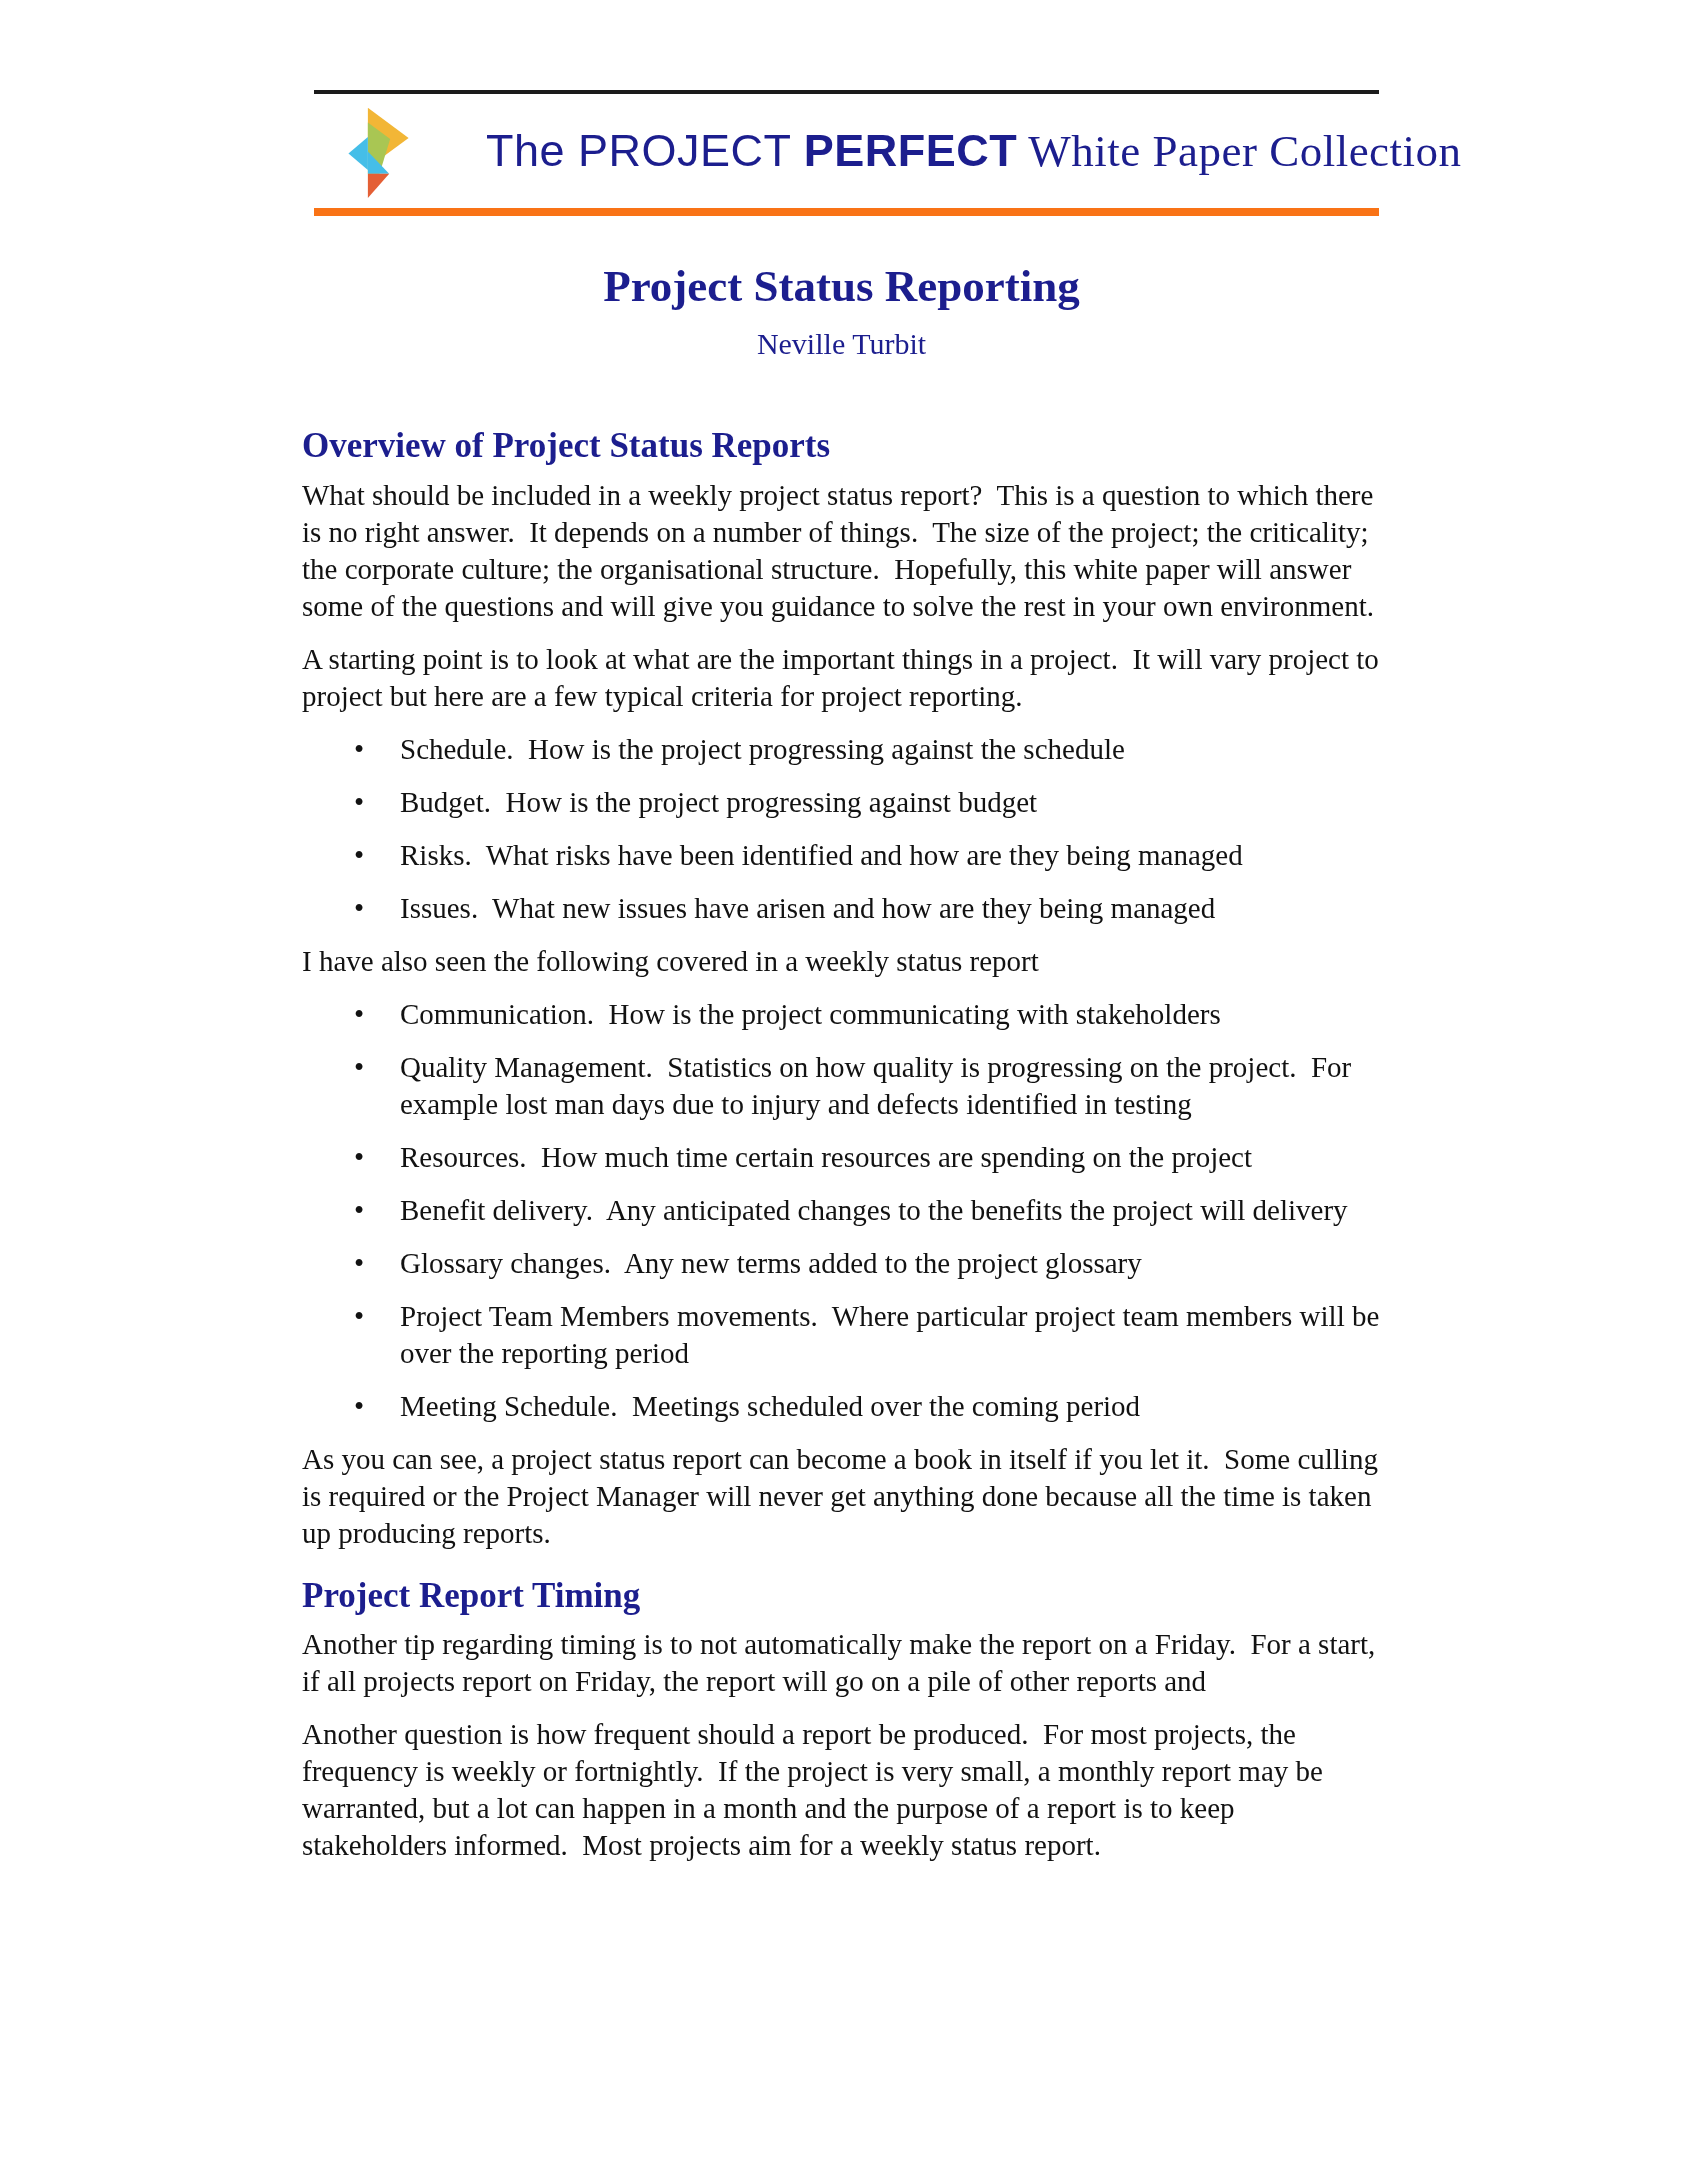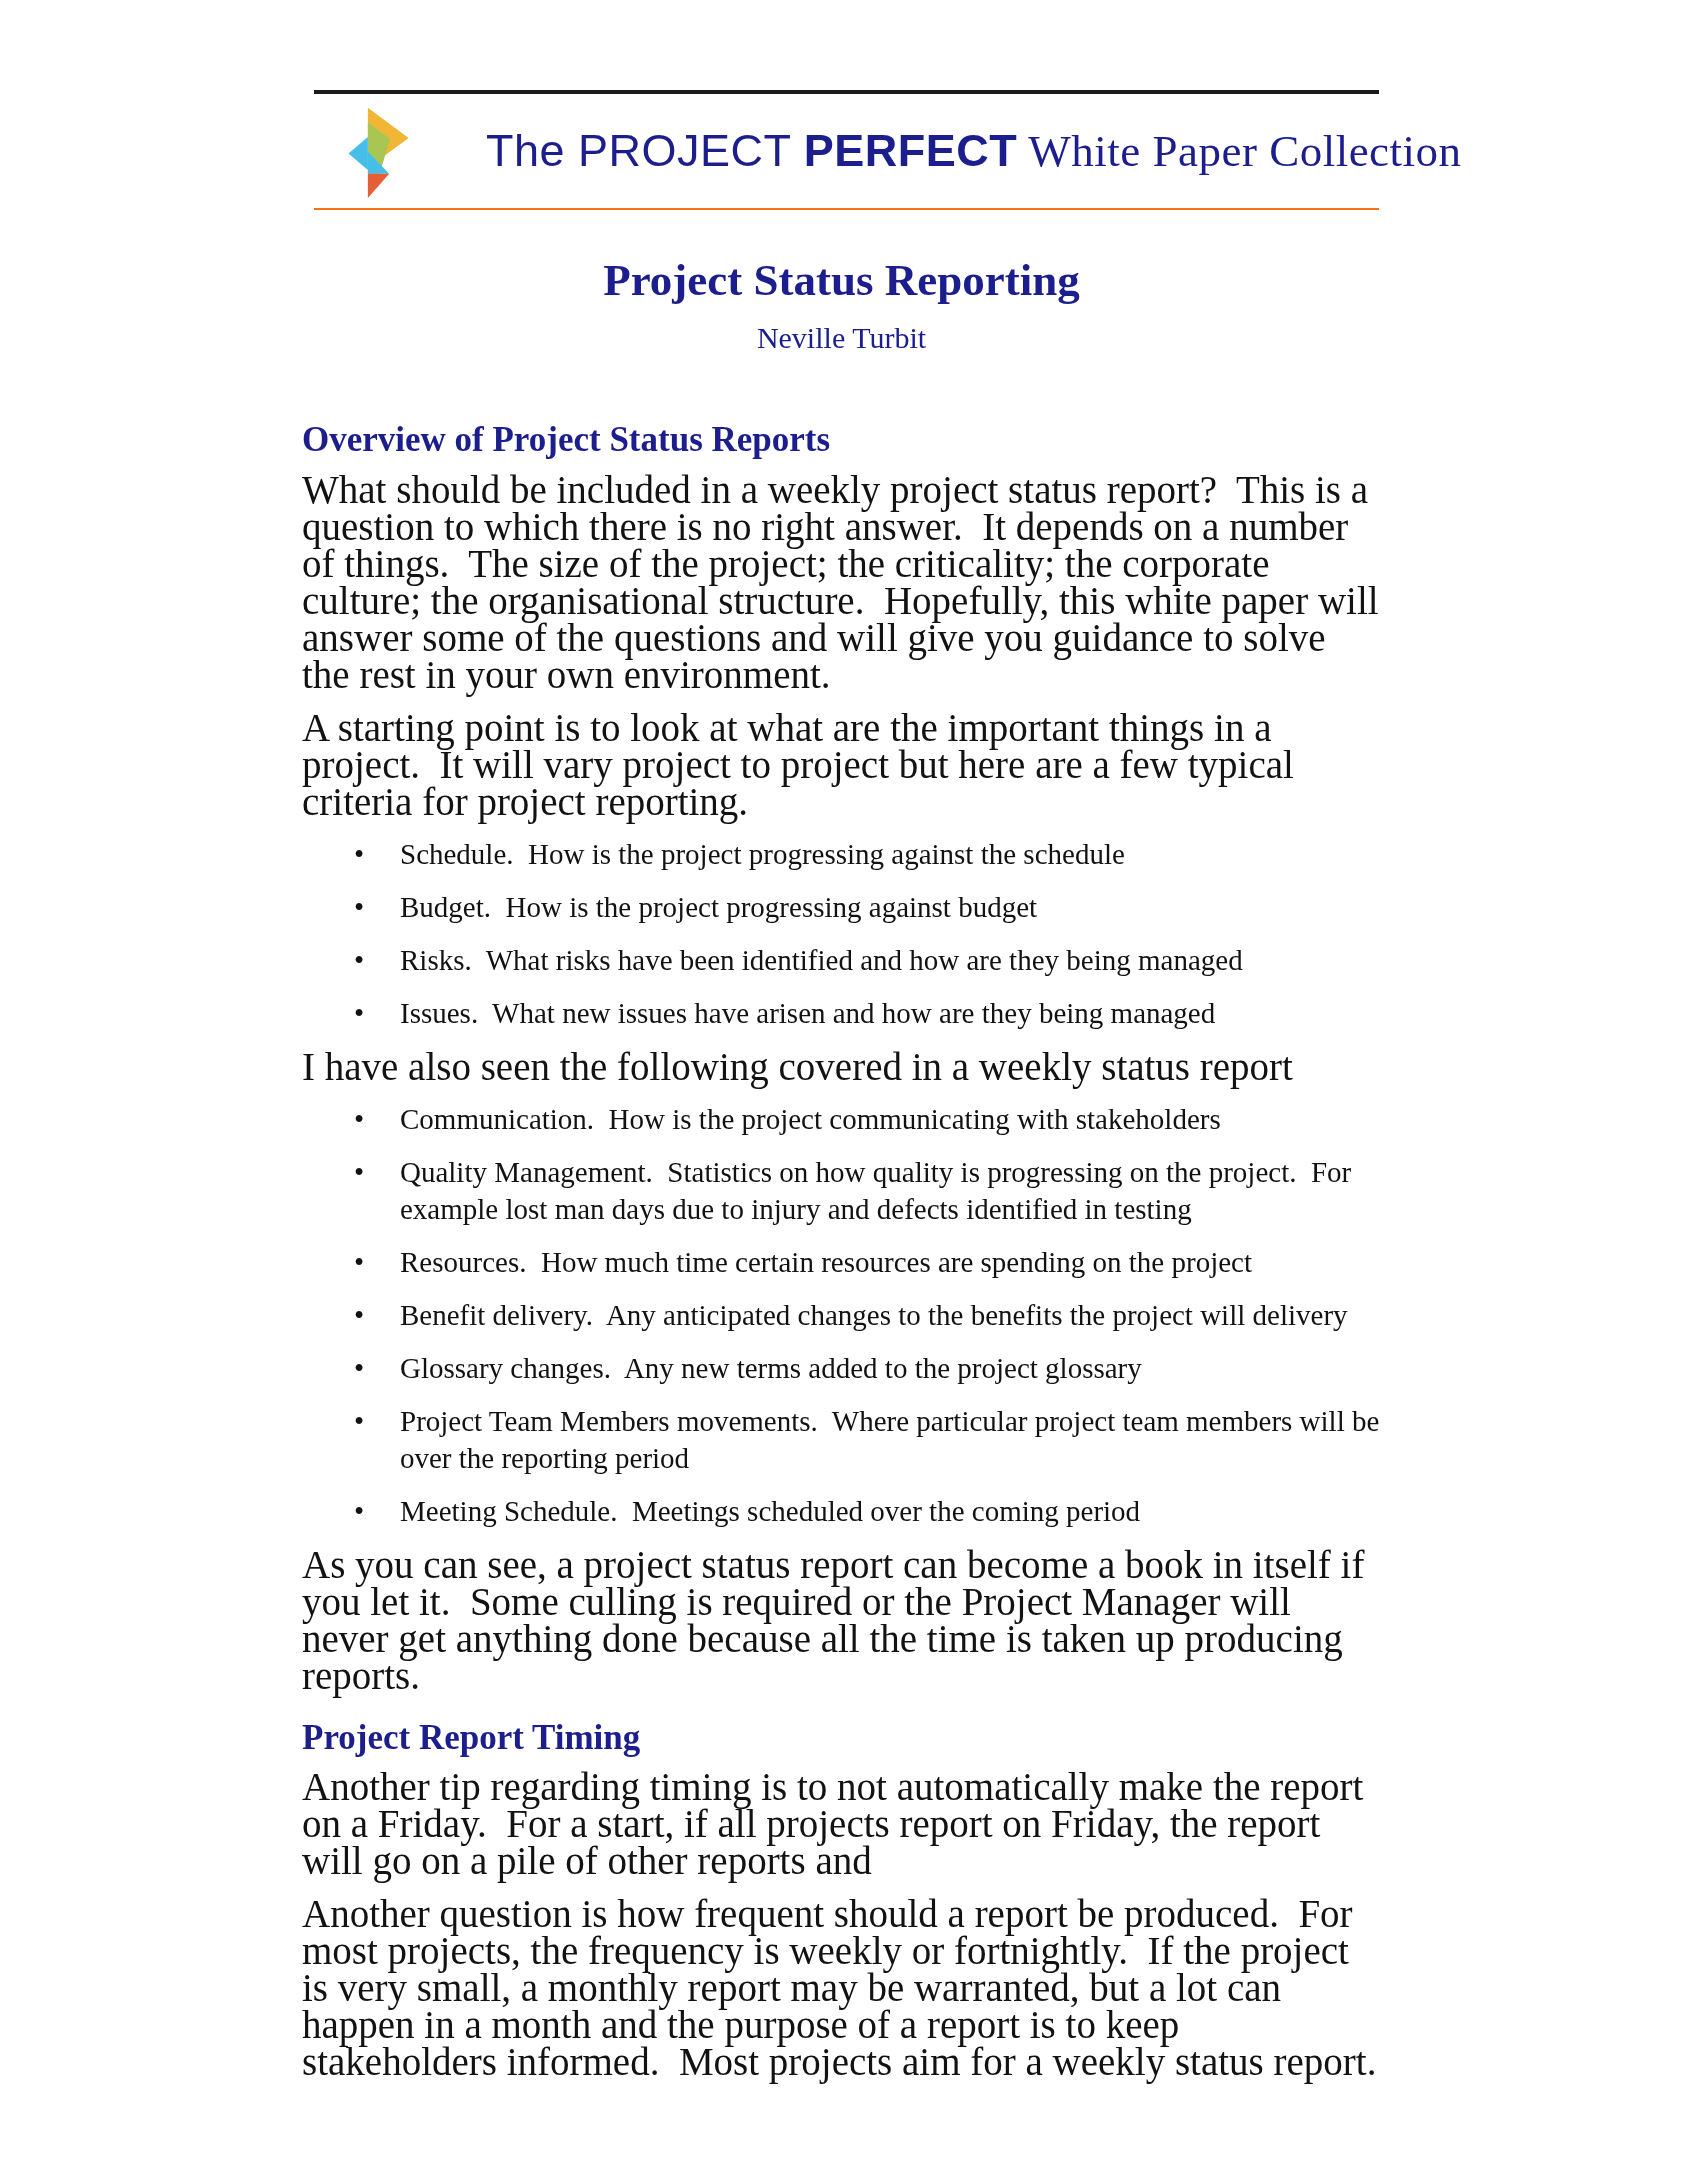--- a/index.html
+++ b/index.html
@@ -13,21 +13,21 @@
   .page {
     position: relative;
     width: 1683px; height: 2178px;
     background: #ffffff;
   }
 
   
   .banner {
     margin: 90px 304px 0 314px;
     border-top: 4px solid #1b1b1b;
-    border-bottom: 2px solid #f97316;
+    border-bottom: 8px solid #f97316;
     height: 114px;
     display: flex;
     align-items: center;
     text-align: center;
   }
   .logo {
     margin-left: 30px;
     width: 71px; height: 97px;
     flex: 0 0 auto;
   }
@@ -68,21 +68,21 @@
   }
   h2 {
     font-size: 35px;
     font-weight: bold;
     color: #1c1e8e;
     margin: 24px 0 10px 0;
     line-height: 1.15;
   }
   h2.first { margin-top: 65px; }
   p.body-text {
-    font-size: 39px;
+    font-size: 29px;
     line-height: 37px;
     margin: 8px 0 16px 0;
     white-space: pre-wrap;
   }
   ul.bullets {
     list-style: none;
     margin: 16px 0 16px 0;
     padding: 0;
   }
   ul.bullets li {

